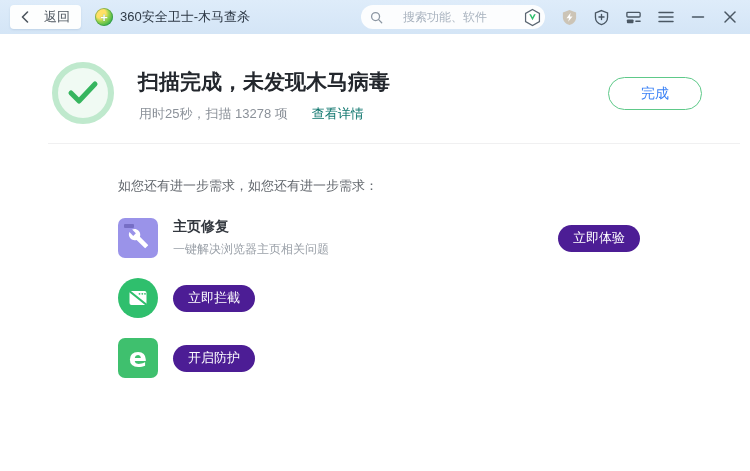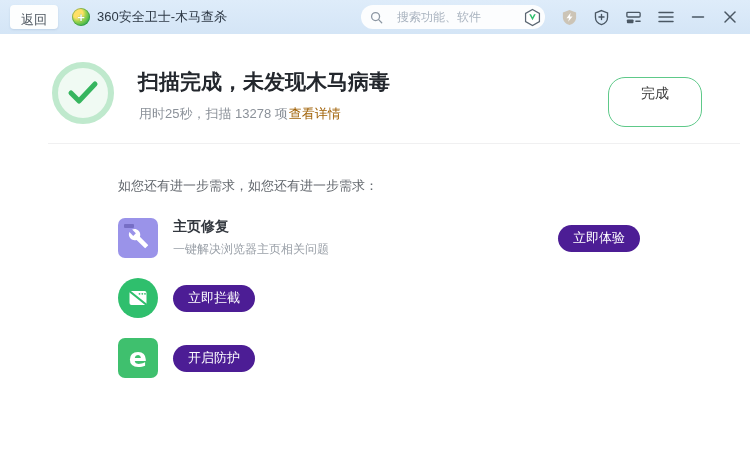--- a/index.html
+++ b/index.html
@@ -11,37 +11,37 @@
   .screen { position:absolute; inset:0; width:750px; height:471px; background:#fff; }
 
   
   .titlebar {
     height:34px; width:100%;
     background:linear-gradient(#deecfa,#d4e5f6);
     display:flex; align-items:center; padding:0 12px 0 10px;
   }
   .back-btn {
     height:24px; padding:0 11px; background:#fdfefe; border-radius:4px;
-    display:flex; align-items:center; gap:6px; font-size:13px; color:#4d565f;
-    box-shadow:0 1px 2px rgba(90,120,160,.18); cursor:pointer; white-space:nowrap;flex-direction:column;
+    display:flex; align-items:center; gap:15px; font-size:13px; color:#4d565f;
+    box-shadow:0 1px 2px rgba(90,120,160,.18); cursor:pointer; white-space:nowrap;
   }
   .app-logo {
     width:18px; height:18px; border-radius:50%; margin-left:14px; position:relative;
     background:radial-gradient(circle at 32% 30%, #ffe066 0 28%, #9ed44d 46%, #2fae4e 78%);
     box-shadow:inset 0 0 0 1px rgba(40,130,60,.45);
   }
   .app-logo span{
     position:absolute; inset:0; display:flex; align-items:center; justify-content:center;
     color:#fff; font-size:13px; font-weight:bold; line-height:1; text-shadow:0 0 1px #2d9c46;
   }
   .app-title { margin-left:7px; font-size:13px; color:#2e3946; white-space:nowrap; }
   .tb-spacer { flex:1; }
   .searchbox {
     width:184px; height:24px; background:#fcfdfe; border-radius:12px;
-    display:flex; align-items:center; padding:0 3px 0 9px; gap:14px;
+    display:flex; align-items:center; padding:0 3px 0 9px; gap:20px;
   }
   .searchbox input {
     flex:1; min-width:0; border:none; outline:none; background:transparent;
     font-size:12px; color:#333; font-family:inherit;
   }
   .searchbox input::placeholder { color:#a9b3bf; }
   .hex-badge { width:19px; height:19px; flex:none; }
   .win-icons { display:flex; align-items:center; gap:15px; margin-left:16px; }
   .win-icons .ic { width:17px; height:17px; display:flex; align-items:center; justify-content:center; cursor:pointer; }
 
@@ -52,25 +52,25 @@
     display:flex; align-items:center; justify-content:center;
   }
   .result-title {
     position:absolute; left:138px; top:68px;
     font-size:21px; font-weight:bold; color:#23272d; white-space:nowrap;
   }
   .result-sub {
     position:absolute; left:139px; top:105px;
     font-size:13px; color:#8b9199; white-space:nowrap;
   }
-  .result-sub .link { color:#a16207; margin-left:1px; cursor:pointer; }
+  .result-sub .link { color:#0f766e; margin-left:24px; cursor:pointer; }
   .done-btn {
-    position:absolute; left:608px; top:77px; width:94px; height:50px;
+    position:absolute; left:608px; top:77px; width:94px; height:33px;
     border:1px solid #5ec989; border-radius:17px; background:#fff;
-    color:#404040; font-size:14px; text-align:center; line-height:31px; cursor:pointer;
+    color:#3b82f6; font-size:14px; text-align:center; line-height:31px; cursor:pointer;
   }
   .divider { position:absolute; left:48px; right:10px; top:143px; height:1px; background:#f0f0f1; }
 
   
   .suggest-heading {
     position:absolute; left:118px; top:177px; font-size:13px; color:#62676d; white-space:nowrap;
   }
   .rows { position:absolute; left:118px; right:110px; top:218px; }
   .row { display:flex; align-items:center; height:40px; margin-bottom:20px; }
   .row-icon { width:40px; height:40px; flex:none; margin-right:15px; position:relative;

